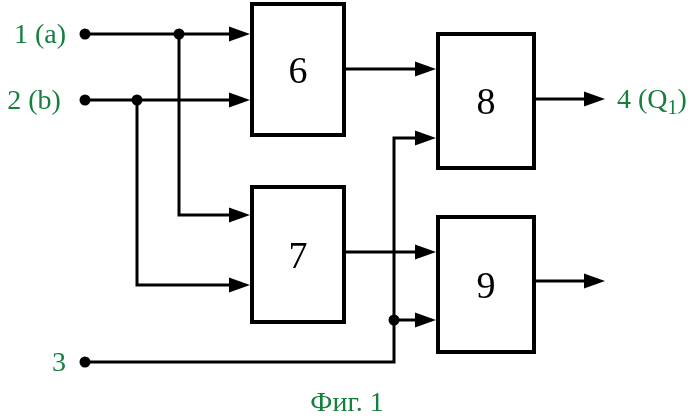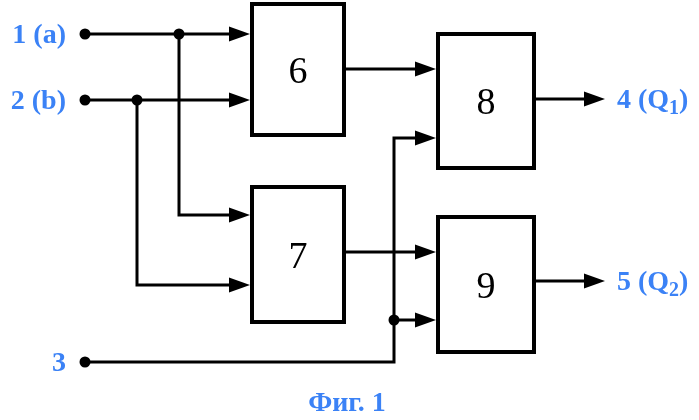--- a/index.html
+++ b/index.html
@@ -11,22 +11,21 @@
     font-family: "Liberation Serif", "DejaVu Serif", serif;
     color: #000;
     overflow: hidden;
   }
   .canvas svg { position: absolute; left: 0; top: 0; }
   .lbl {
     position: absolute;
     font-size: 28px;
     line-height: 32px;
     white-space: nowrap;
-    color: #3b82f6;
-    font-weight: bold;
+    color: #15803d;
   }
   .in-lbl { text-align: right; }
   .block-lbl {
     position: absolute;
     display: flex;
     align-items: center;
     justify-content: center;
     font-size: 38px;
     color: #000;
   }
@@ -78,26 +77,25 @@
       <circle cx="85" cy="34" r="5.5"></circle>
       <circle cx="85" cy="100" r="5.5"></circle>
       <circle cx="85" cy="362" r="5.5"></circle>
       <circle cx="179" cy="34" r="5.5"></circle>
       <circle cx="137" cy="100" r="5.5"></circle>
       <circle cx="394" cy="320" r="5.5"></circle>
     </g>
   </svg>
 
   <div class="lbl in-lbl" style="left:4px; top:18px; width:62px;">1 (a)</div>
-  <div class="lbl in-lbl" style="left:2px; top:84px; width:64px;">2 (b)</div>
+  <div class="lbl in-lbl" style="left:2px; top:84px; width:64px;text-align:center;">2 (b)</div>
   <div class="lbl in-lbl" style="left:4px; top:346px; width:62px;">3</div>
 
   <div class="block-lbl" style="left:252px; top:4px; width:92px; height:131px;">6</div>
   <div class="block-lbl" style="left:252px; top:187px; width:92px; height:135px;">7</div>
   <div class="block-lbl" style="left:438px; top:34px; width:96px; height:134px;">8</div>
   <div class="block-lbl" style="left:438px; top:217px; width:96px; height:135px;">9</div>
 
   <div class="lbl out-lbl" style="left:617px; top:82px;"><span>4 (Q</span><span class="sub">1</span><span>)</span></div>
-  <div class="lbl out-lbl" style="left:617px; top:264px;"><span>5 (Q</span><span class="sub">2</span><span>)</span></div>
 
   <div class="lbl caption" style="left:277px; top:386px; width:140px;text-align:center;">Фиг. 1</div>
 
 </div>
 
 </body></html>

